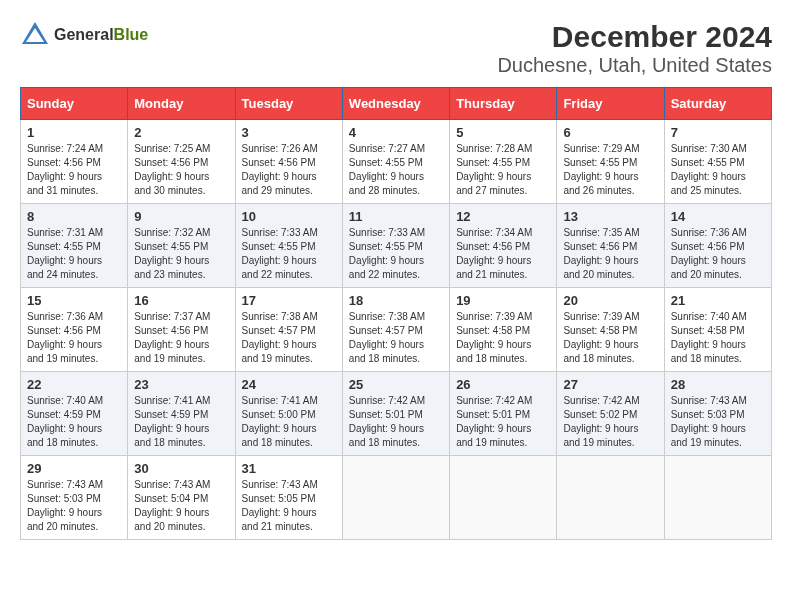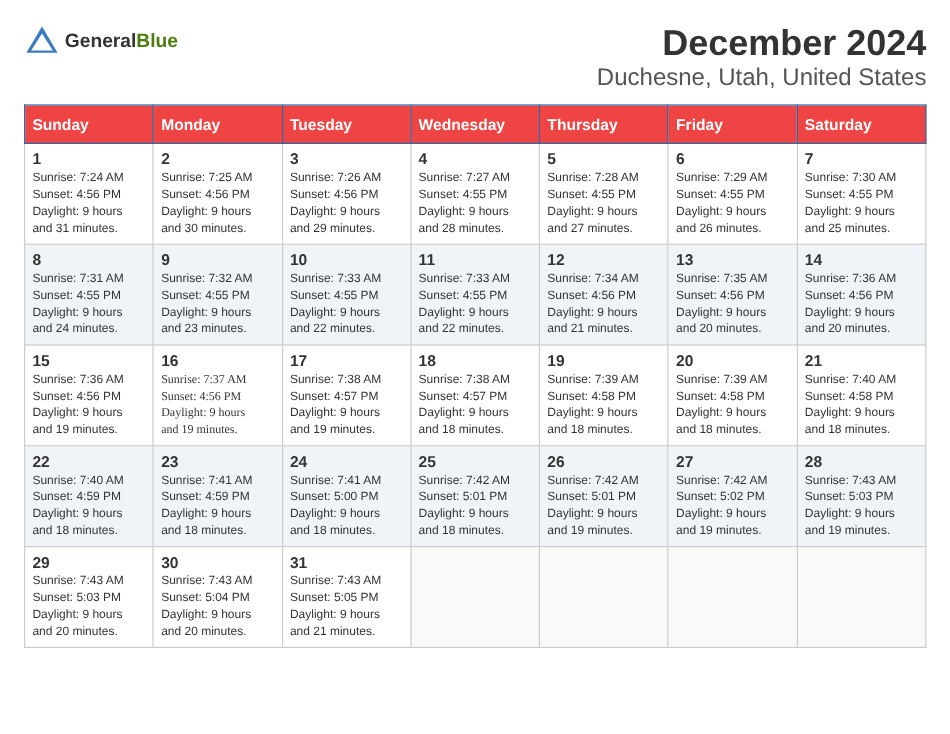--- a/index.html
+++ b/index.html
@@ -234,21 +234,21 @@
       <tr>
         <td>
           <span class="day-num">15</span>
           <div class="day-info" style="white-space: pre-line;">Sunrise: 7:36 AM
 Sunset: 4:56 PM
 Daylight: 9 hours
 and 19 minutes.</div>
         </td>
         <td>
           <span class="day-num">16</span>
-          <div class="day-info" style="white-space: pre-line; font-family: Liberation Serif, serif;">Sunrise: 7:37 AM
+          <div class="day-info" style="white-space: pre-line;">Sunrise: 7:37 AM
 Sunset: 4:56 PM
 Daylight: 9 hours
 and 19 minutes.</div>
         </td>
         <td>
           <span class="day-num">17</span>
           <div class="day-info" style="white-space: pre-line;">Sunrise: 7:38 AM
 Sunset: 4:57 PM
 Daylight: 9 hours
 and 19 minutes.</div>

